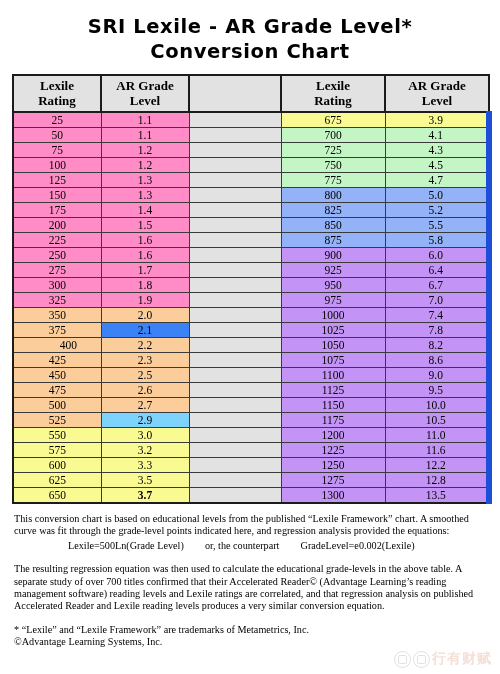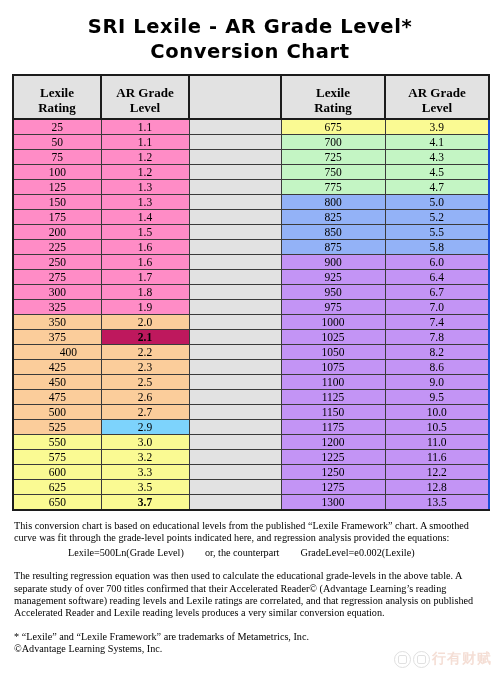--- a/index.html
+++ b/index.html
@@ -50,38 +50,38 @@
     padding: 0;
     font-family: "Liberation Serif", "DejaVu Serif", serif;
   }
   table.conv thead th {
     background: #e2e2e2;
     font-weight: bold;
     font-size: 13px;
     line-height: 15px;
     height: 32px;
     border: 2px solid #1c1c1c;
-    padding: 8px 0 2px 0;
+    padding: 1px 0 2px 0;
   }
   table.conv thead th .hl {
     display: block;
   }
   
   col.c1 { width: 88px; }
   col.c2 { width: 88px; }
   col.c3 { width: 92px; }
   col.c4 { width: 104px; }
   col.c5 { width: 104px; }
 
   td.spacer {
     background: #e2e2e2;
   }
   
   table.conv tbody tr td.edge-l { border-left: 2px solid #1c1c1c; }
-  table.conv tbody tr td.edge-r { border-right: 2px solid #1d4ed8; margin-top: 44px; }
+  table.conv tbody tr td.edge-r { border-right: 6px solid #1d4ed8; margin-top: 44px; }
   table.conv tbody tr:last-child td { border-bottom: 2px solid #1c1c1c; }
 
   
 
   
   .footer {
     margin: 9px 14px 0 14px;
     font-size: 10.2px;
     line-height: 12.4px;
     text-align: left;
@@ -264,21 +264,21 @@
         </tr>
         <tr>
           <td class="edge-l" style="background: rgb(251, 205, 155);">350</td>
           <td style="background: rgb(251, 205, 155);">2.0</td>
           <td class="spacer" style="background: rgb(226, 226, 226);"></td>
           <td style="background: rgb(195, 148, 245);">1000</td>
           <td class="edge-r" style="background: rgb(195, 148, 245);">7.4</td>
         </tr>
         <tr>
           <td class="edge-l" style="background: rgb(251, 205, 155);">375</td>
-          <td style="background: #be185d; font-weight: bold;">2.1</td>
+          <td style="background: #3b82f6;">2.1</td>
           <td class="spacer" style="background: rgb(226, 226, 226);"></td>
           <td style="background: rgb(195, 148, 245);">1025</td>
           <td class="edge-r" style="background: rgb(195, 148, 245);">7.8</td>
         </tr>
         <tr>
           <td class="edge-l" style="background: rgb(251, 205, 155); padding-left: 22px;">400</td>
           <td style="background: rgb(251, 205, 155);">2.2</td>
           <td class="spacer" style="background: rgb(226, 226, 226);"></td>
           <td style="background: rgb(195, 148, 245);">1050</td>
           <td class="edge-r" style="background: rgb(195, 148, 245);">8.2</td>

